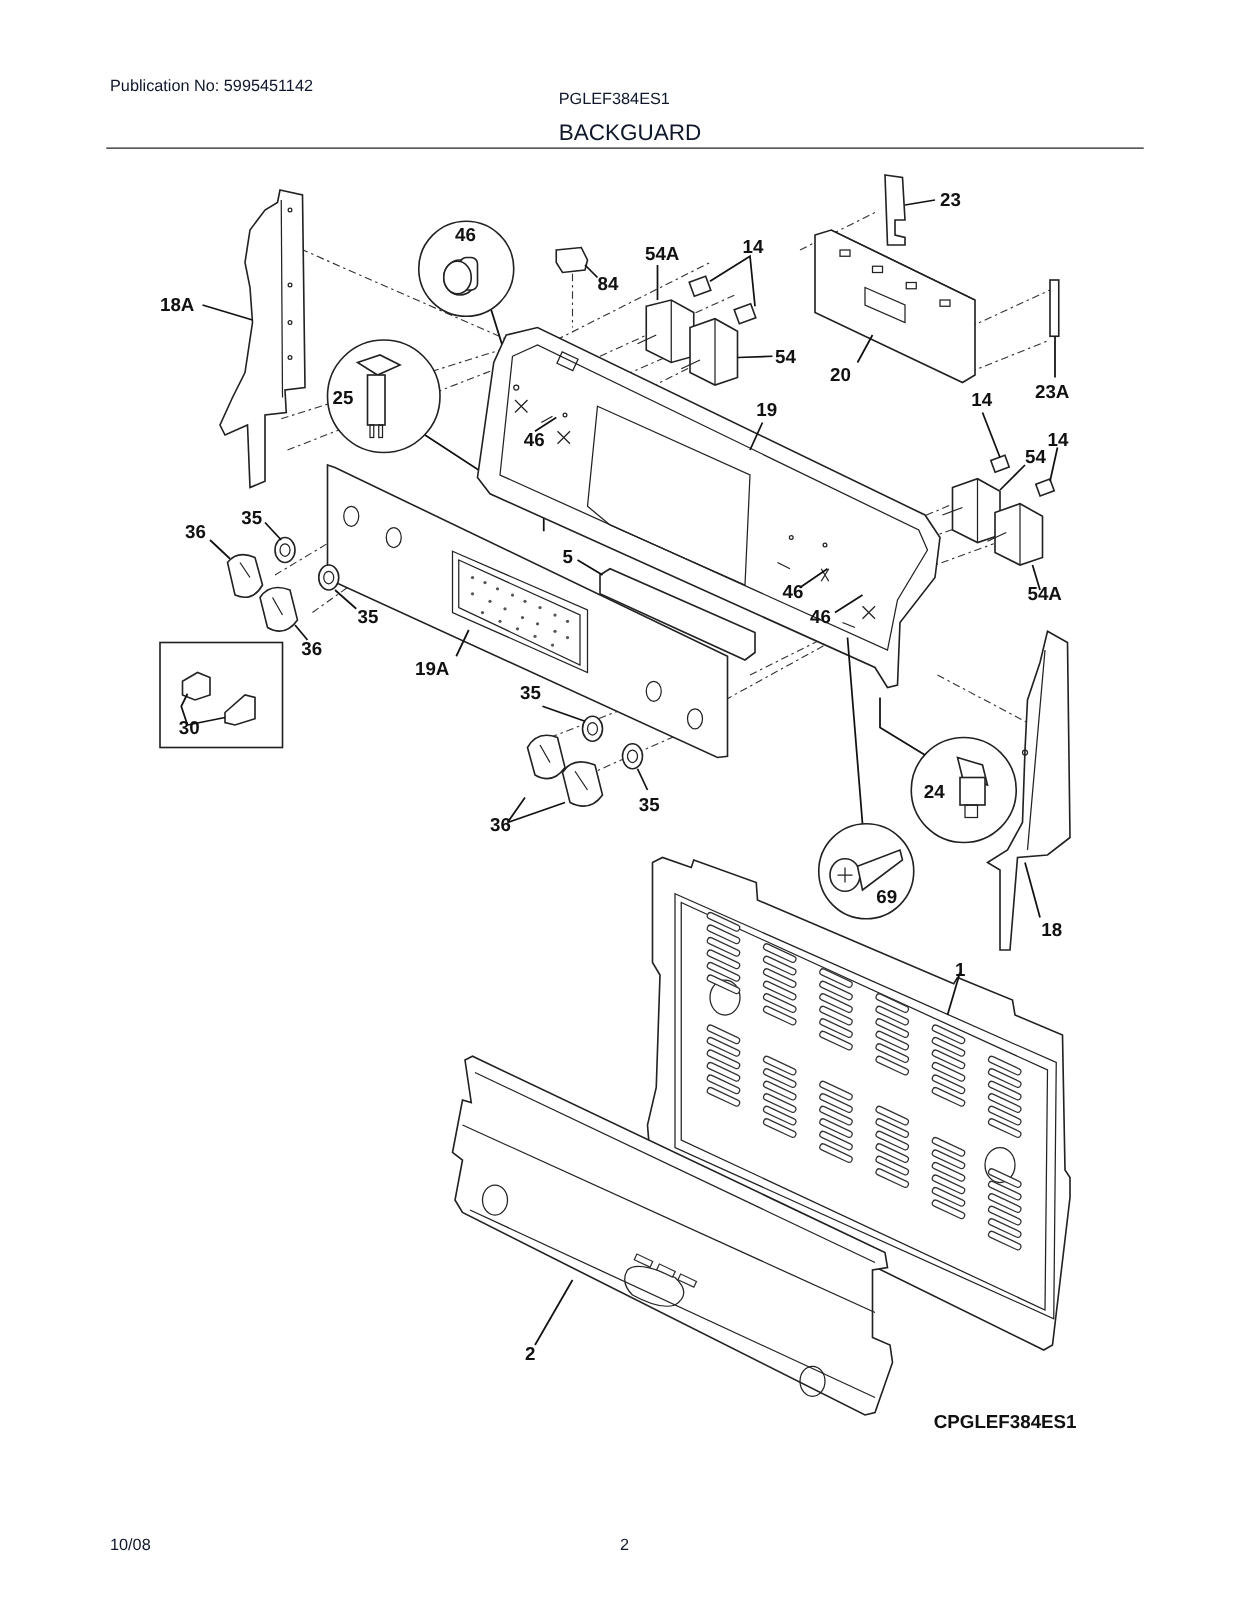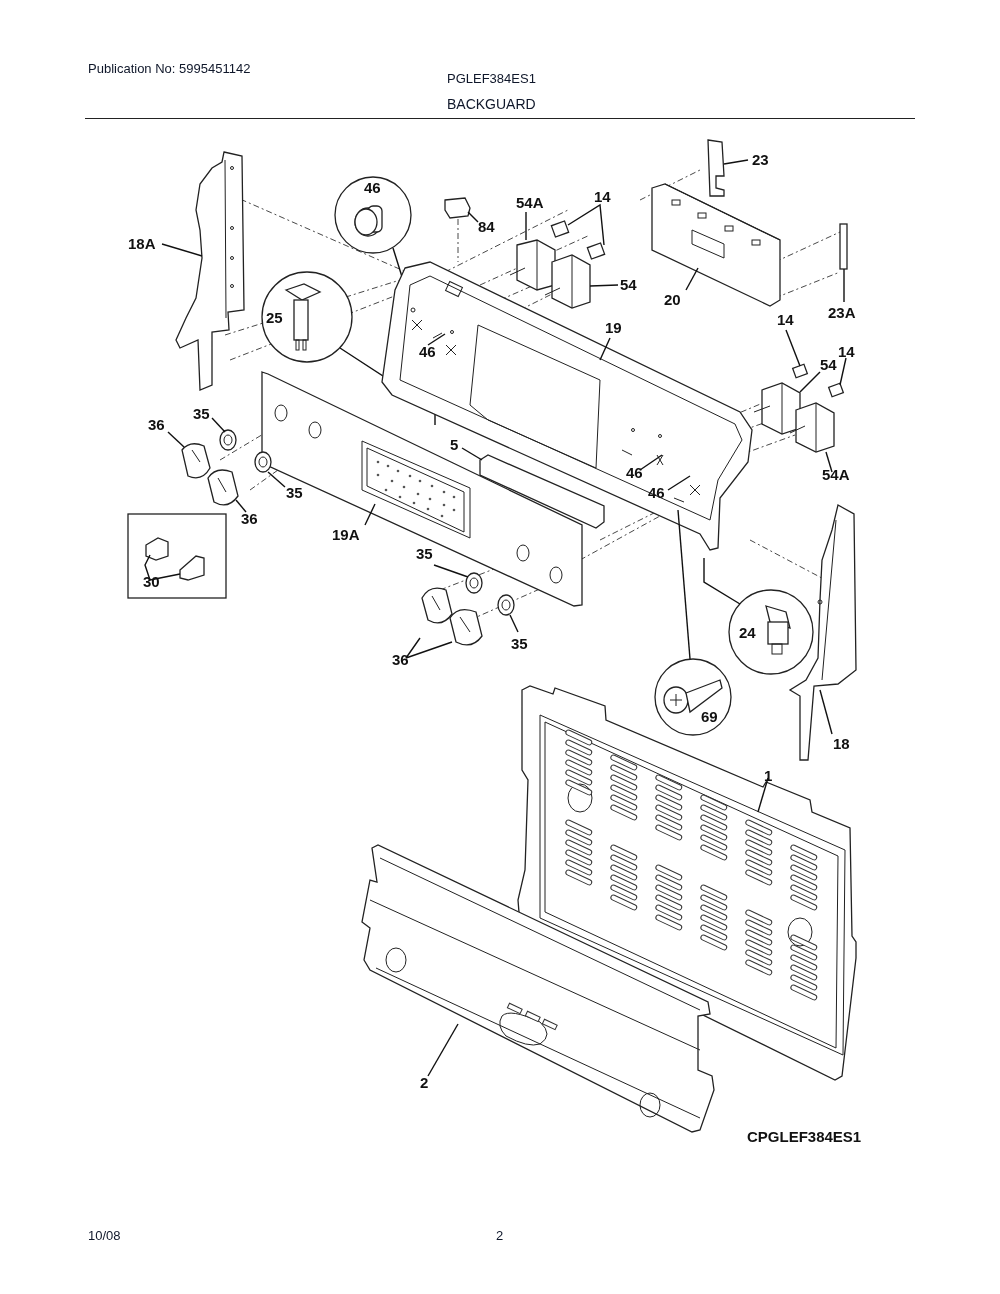--- a/index.html
+++ b/index.html
@@ -1,21 +1,21 @@
 <!DOCTYPE html>
 <html><head>
 <meta charset="utf-8">
 <style>
   html, body { margin: 0; padding: 0; background: #ffffff; }
   body { width: 1000px; height: 1294px; position: relative; overflow: hidden;
          font-family: "Liberation Sans", sans-serif; color: #111; }
   .hdr { position: absolute; font-size: 13px; color: #0f172a; }
   #pub { left: 88px; top: 61px; }
   #model { left: 447px; top: 71px; }
-  #section { left: 447px; top: 96px; font-size: 14px; }
+  #section { left: 447px; top: 96px; font-size: 18px; }
   #rule { position: absolute; left: 85px; top: 118px; width: 830px; height: 0; border-top: 1.5px solid #222; }
   #footer-date { left: 88px; top: 1228px; }
   #footer-page { left: 496px; top: 1228px; }
   #diagram { position: absolute; left: 0; top: 0; width: 1000px; height: 1294px; }
   .lbl { font-family: "Liberation Sans", sans-serif; font-weight: bold; font-size: 15px; fill: #111; }
   .code { font-family: "Liberation Sans", sans-serif; font-weight: bold; font-size: 15px; fill: #111; }
   .part { fill: #fff; stroke: #222; stroke-width: 1.3; }
   .thin { fill: none; stroke: #222; stroke-width: 1; }
   .lead { fill: none; stroke: #111; stroke-width: 1.4; }
   .dash { fill: none; stroke: #333; stroke-width: 0.9; stroke-dasharray: 6 3 2 3; }

